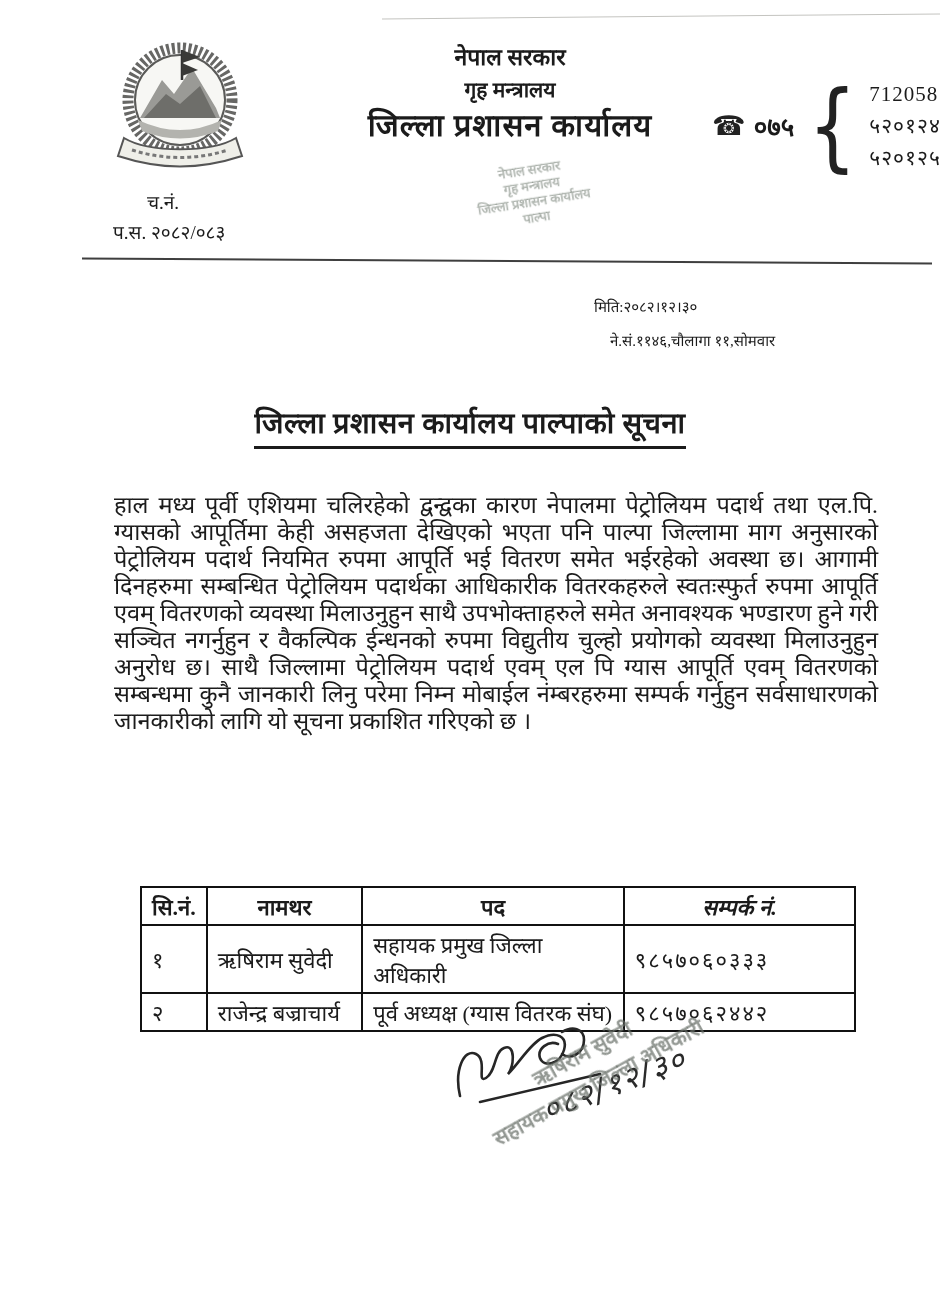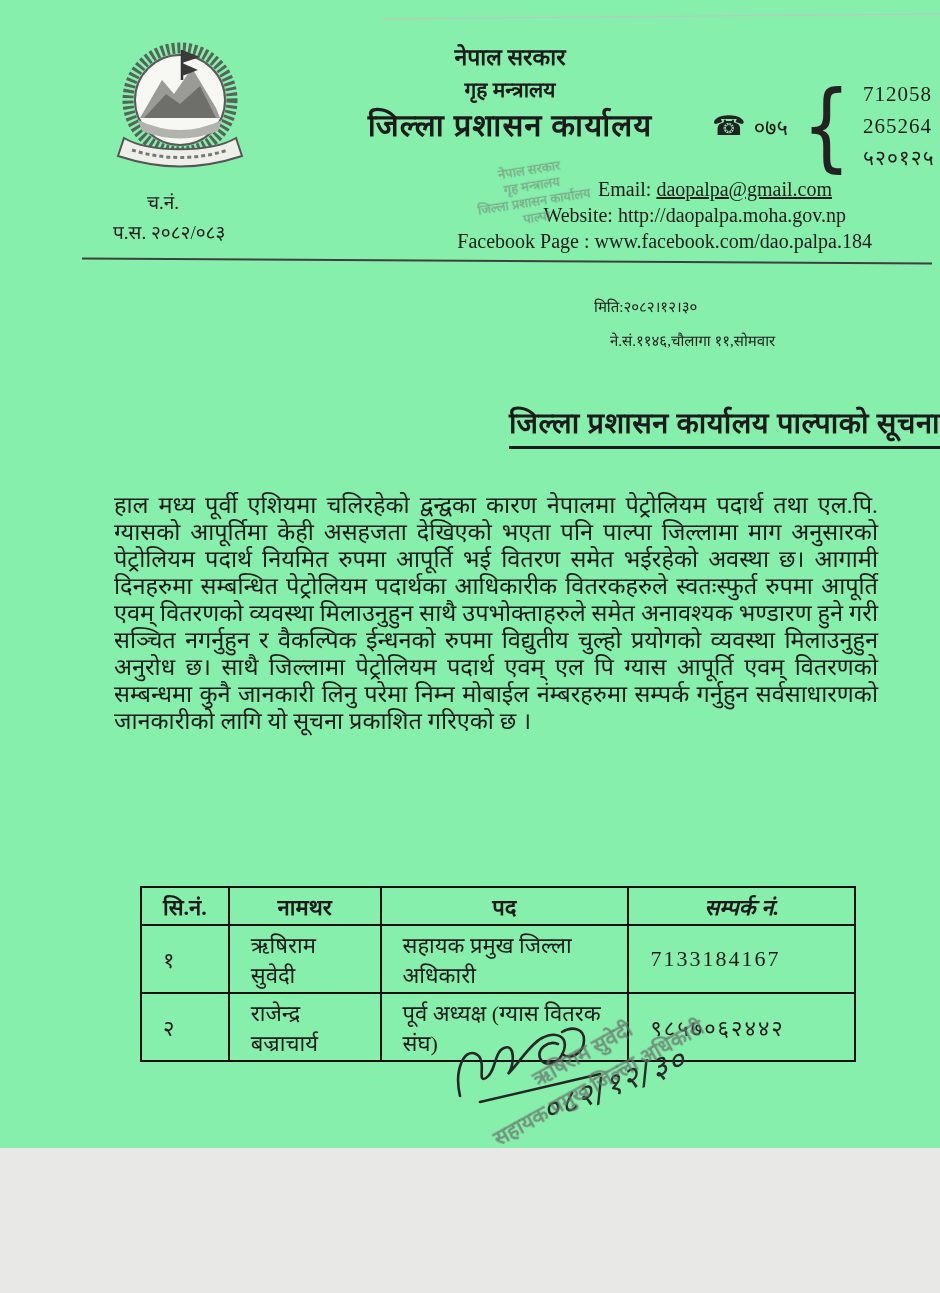--- a/index.html
+++ b/index.html
@@ -1,21 +1,21 @@
 <!DOCTYPE html>
 <html><head>
 <meta charset="utf-8">
 <style>
   * { margin:0; padding:0; box-sizing:border-box; }
   html,body { background:#e8e8e6; }
   .page {
     position:relative;
-    width:940px; height:1148px;
+    width:940px; height:1293px;
     margin:0 auto;
-    background:#86efac;
+    background:#ffffff;
     color:#1b1b1b;
     font-family:"Liberation Serif","DejaVu Sans",serif;
     overflow:hidden;
   }
   
   .scan-line-top {
     position:absolute; top:16px; left:382px; width:558px; height:1px;
     background:#c4c4c0; transform:rotate(-0.5deg);
   }
   
@@ -30,21 +30,21 @@
   .head-place    { font-size:21px; margin-top:4px; }
   .refs {
     position:absolute; left:113px; top:168px; font-size:19px; line-height:30px;margin-top:20px;
   }
   .refs .ref-chalani { padding-left:34px; }
   .phone-block {
     position:absolute; left:712px; top:78px;
     display:flex; align-items:center; gap:6px;
   }
   .phone-icon { font-size:27px; line-height:1; color:#222; }
-  .phone-code { font-size:22px; font-weight:normal; padding:0 2px; }
+  .phone-code { font-size:26px; font-weight:bold; padding:0 2px; }
   .phone-brace {
     font-size:96px; font-weight:400; line-height:0.9;
     transform:scaleX(0.8); color:#222;
     font-family:"DejaVu Sans",sans-serif;
   }
   .phone-numbers { font-size:21px; line-height:32px; letter-spacing:1px; }
   .contacts {
     position:absolute; right:68px; top:176px; text-align:right;
     font-size:20px; line-height:26px;
   }
@@ -63,37 +63,37 @@
     position:absolute; top:260px; left:82px; width:850px; height:2px;
     background:#3f3f3f; transform:rotate(0.35deg);
   }
   
   .dates {
     position:absolute; left:594px; top:290px;
     font-size:15px; line-height:34px;
   }
   .date-bs { padding-left:16px; }
   
-  .notice-title-wrap { position:absolute; top:402px; left:0; width:100%; text-align:right; }
+  .notice-title-wrap { position:absolute; top:402px; left:0; width:100%; text-align:center; }
   .notice-title {
     display:inline-block; font-size:29px; font-weight:bold;
     border-bottom:3px solid #1b1b1b; padding-bottom:5px; letter-spacing:0.5px;
   }
   
   .notice-body {
     position:absolute; left:114px; top:492px; width:764px;
     font-size:23.5px; line-height:27px; text-align:justify;
   }
   
   .contact-table {
     position:absolute; left:140px; top:886px; width:716px;
     border-collapse:collapse; font-size:22px;
   }
   .contact-table th, .contact-table td {
-    border:2px solid #111; padding:3px 21px; height:37px;margin-left:35px;
+    border:2px solid #111; padding:3px 10px; height:37px;margin-left:35px;
   }
   .contact-table th { font-weight:bold; text-align:center; }
   .col-sn    { width:56px; }
   .col-name  { width:158px; }
   .col-post  { width:268px; }
   .col-phone { width:234px;font-style:italic; }
   .cell-sn { text-align:left; padding-left:14px; }
   .cell-phone { letter-spacing:2px; }
   
   .signature-area { position:absolute; left:440px; top:1010px; width:340px; height:230px; }
@@ -149,30 +149,25 @@
     <div class="ref-chalani">च.नं.</div>
     <div>प.स. २०८२/०८३</div>
   </div>
 
   <div class="phone-block">
     <span class="phone-icon">☎</span>
     <span class="phone-code">०७५</span>
     <span class="phone-brace">{</span>
     <span class="phone-numbers">
       <div>712058</div>
-      <div>265264</div>
+      <div>५२०१२४</div>
       <div>५२०१२५</div>
     </span>
   </div>
 
-  <div class="contacts">
-    <div class="contact-email"><span>Email: </span><span class="email-addr">daopalpa@gmail.com</span></div>
-    <div class="contact-website">Website: http://daopalpa.moha.gov.np</div>
-    <div class="contact-facebook">Facebook Page : www.facebook.com/dao.palpa.184</div>
-  </div>
 
   <div class="header-stamp">
     <div>नेपाल सरकार</div>
     <div>गृह मन्त्रालय</div>
     <div>जिल्ला प्रशासन कार्यालय</div>
     <div>पाल्पा</div>
   </div>
 
   <div class="rule"></div>
 
@@ -194,21 +189,21 @@
         <th class="col-name">नामथर</th>
         <th class="col-post">पद</th>
         <th class="col-phone">सम्पर्क नं.</th>
       </tr>
     </thead>
     <tbody>
       <tr>
         <td class="cell-sn">१</td>
         <td class="cell-name">ऋषिराम सुवेदी</td>
         <td class="cell-post">सहायक प्रमुख जिल्ला अधिकारी</td>
-        <td class="cell-phone">7133184167</td>
+        <td class="cell-phone">९८५७०६०३३३</td>
       </tr>
       <tr>
         <td class="cell-sn">२</td>
         <td class="cell-name">राजेन्द्र बज्राचार्य</td>
         <td class="cell-post">पूर्व अध्यक्ष (ग्यास वितरक संघ)</td>
         <td class="cell-phone">९८५७०६२४४२</td>
       </tr>
     </tbody>
   </table>
 

